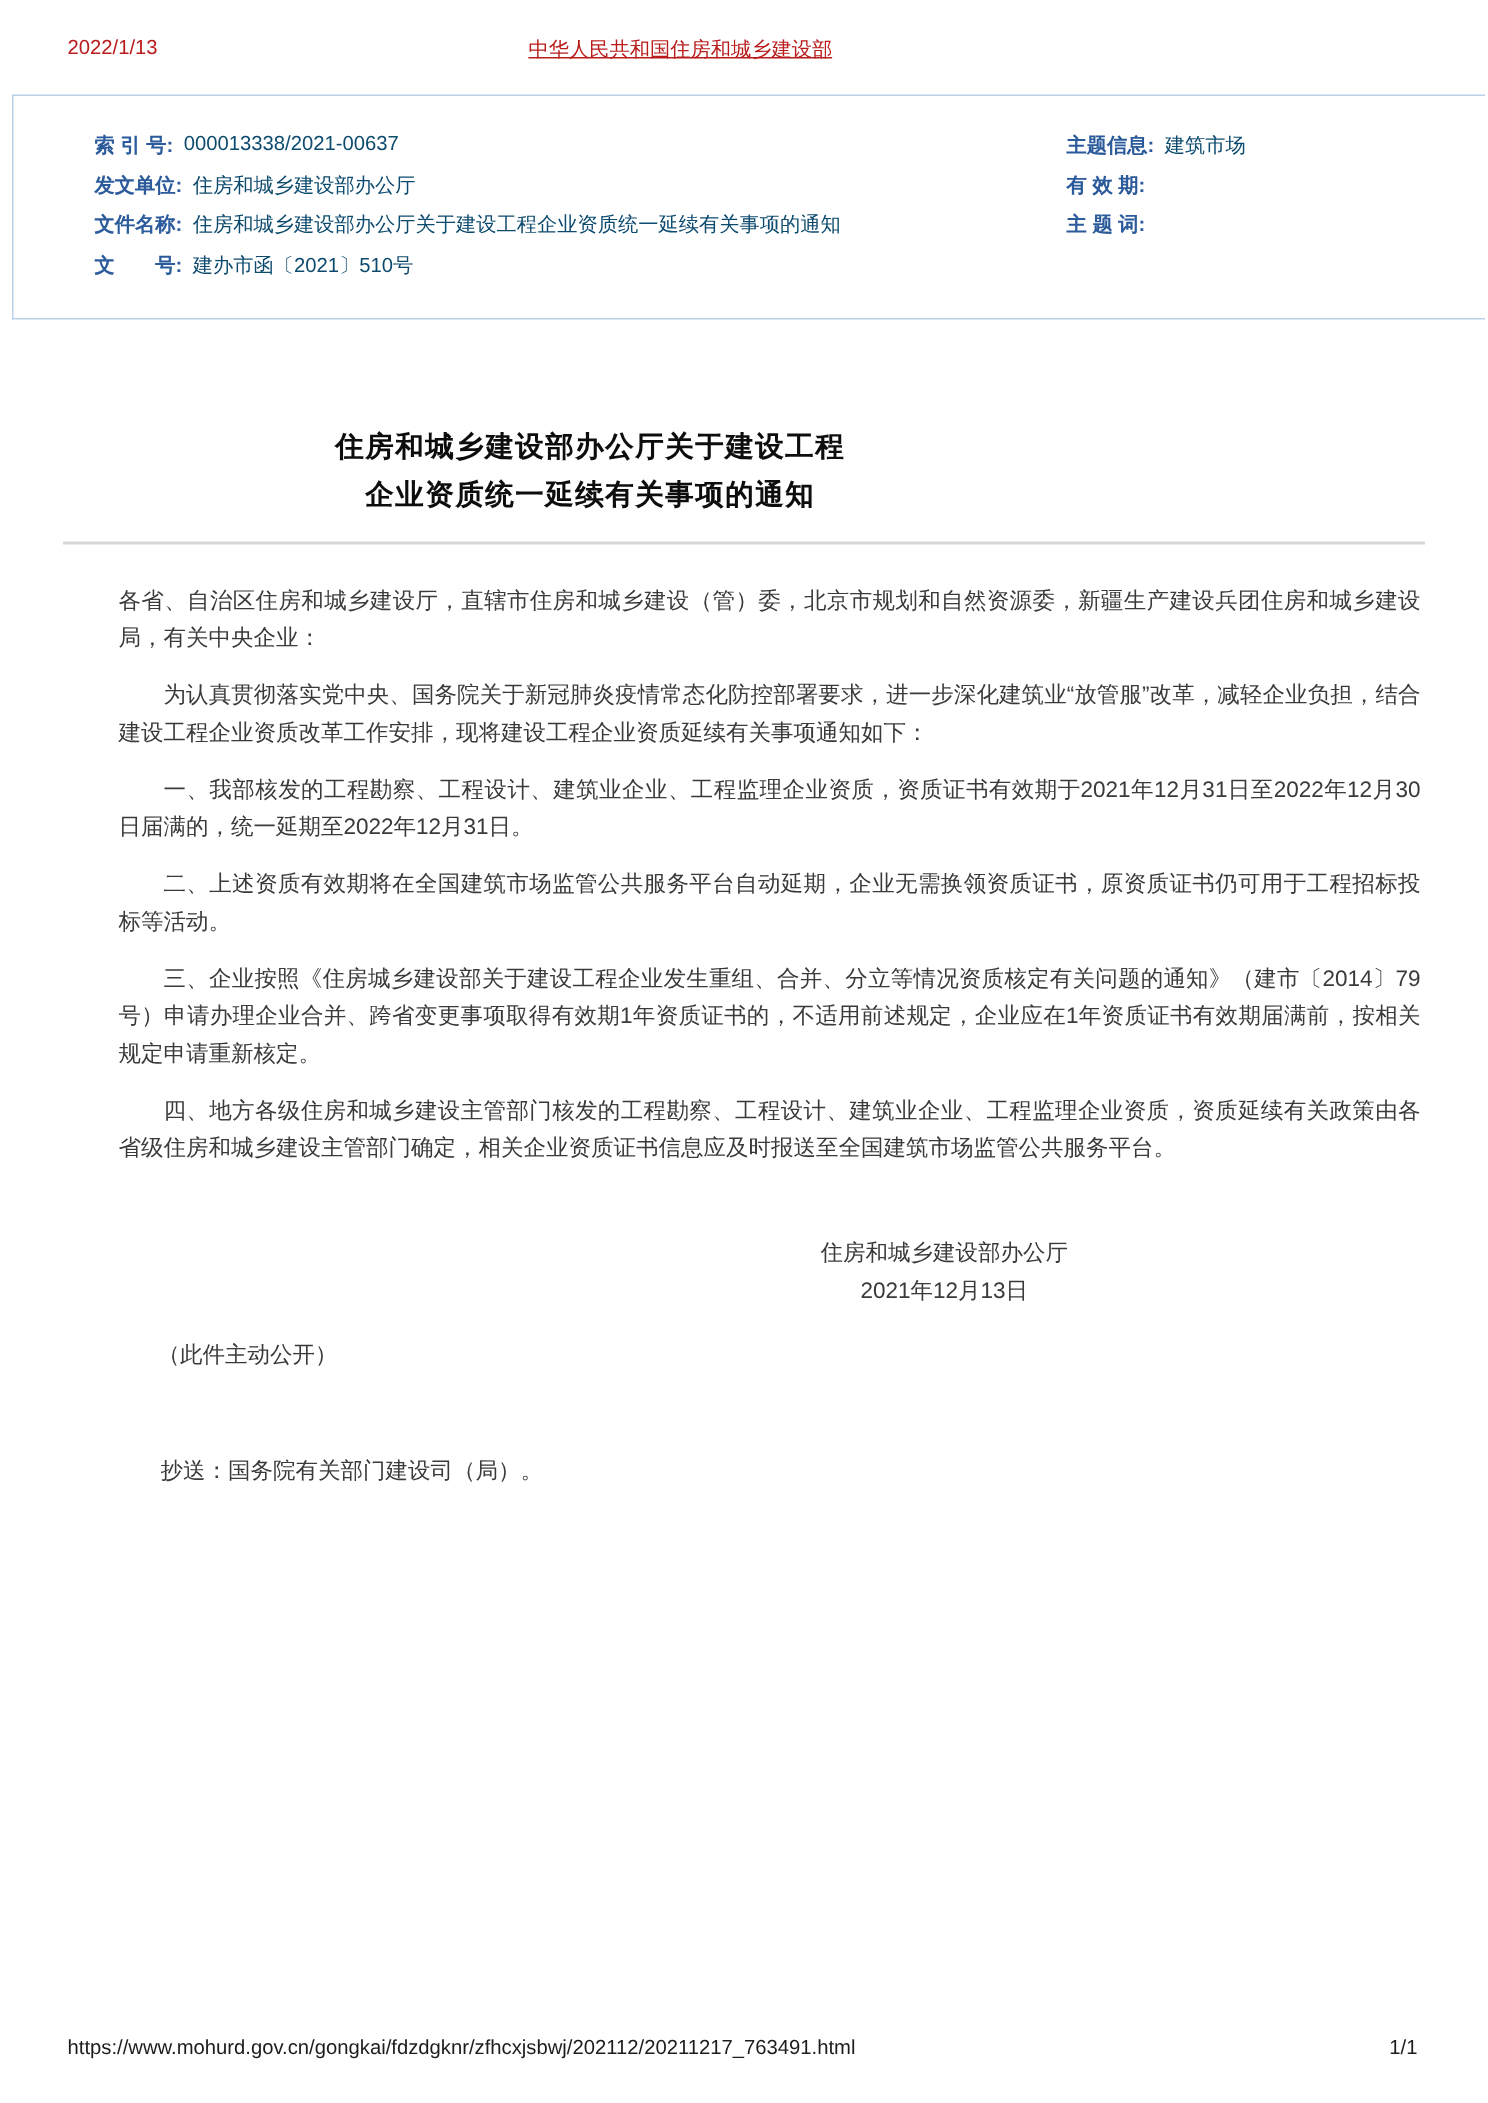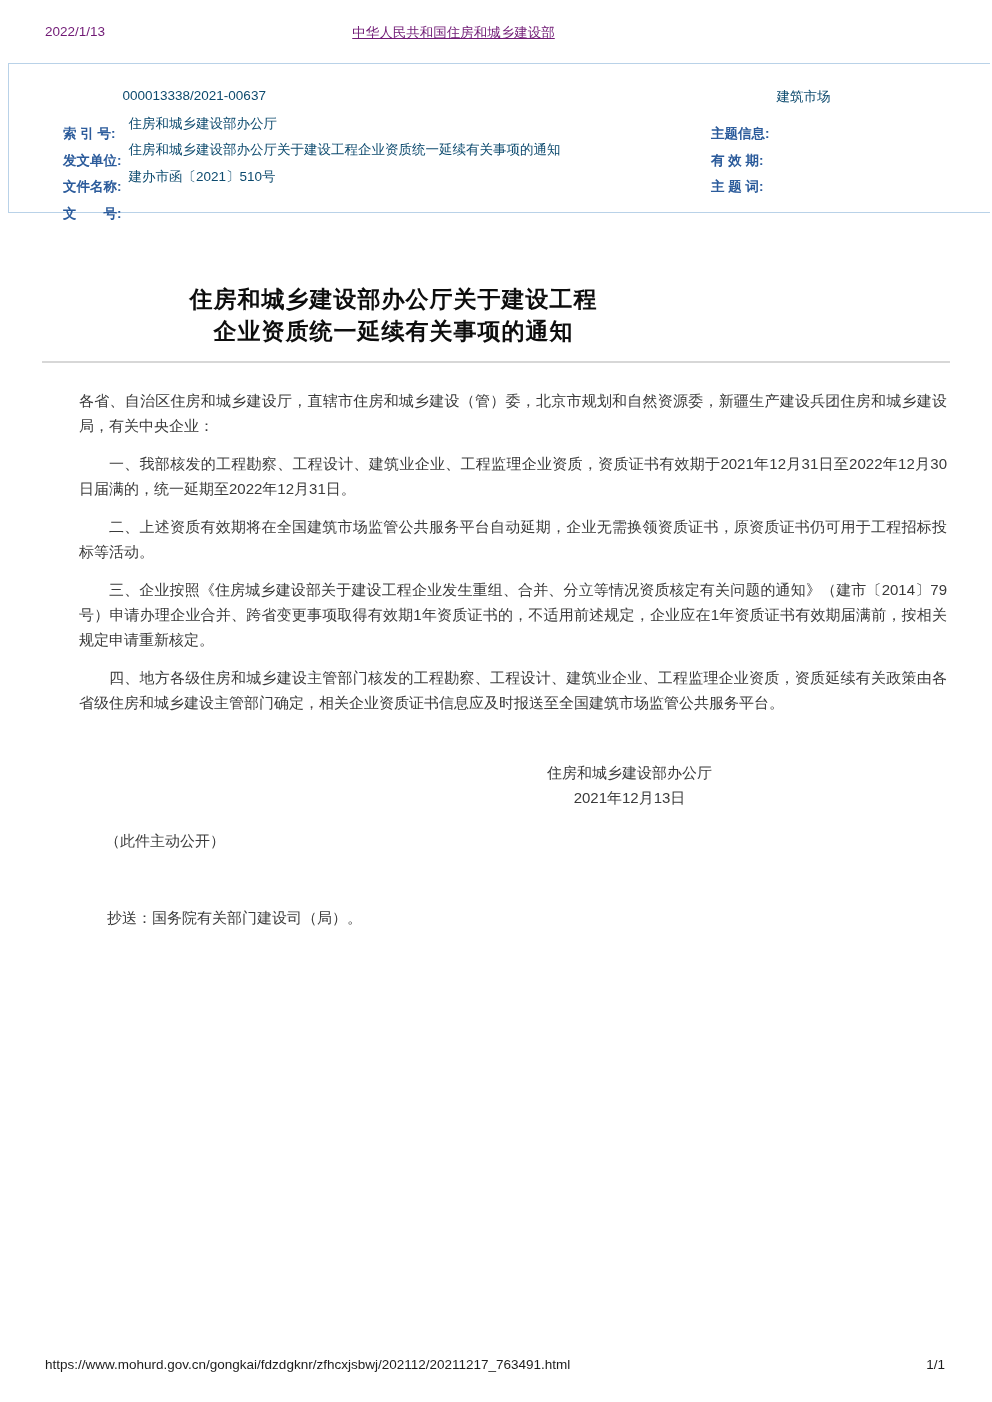--- a/index.html
+++ b/index.html
@@ -6,41 +6,41 @@
   html, body {
     width: 992px; height: 1402px;
     background: #ffffff;
     font-family: "Liberation Sans", "DejaVu Sans", sans-serif;
     position: relative;
     overflow: hidden;
   }
   
   .print-header {
     position: absolute; top: 24px; left: 0; width: 907px; height: 20px;
-    font-size: 13.5px; color: #701a75;
+    font-size: 13.5px; color: #b91c1c;
   }
   .print-date { position: absolute; left: 45px; top: 0; }
   .print-site-title { position: absolute; left: 0; width: 100%; text-align: center; top: 0; text-decoration: underline; }
   
   .meta-box {
     position: absolute; top: 63px; left: 8px; width: 982px; height: 150px;
     border: 1px solid #b9d2e8;
     border-right: none;
     background: #ffffff;
   }
   .meta-col { position: absolute; top: 24px; }
   .meta-col-left  { left: 54px;  width: 620px; }
   .meta-col-right { left: 702px; width: 270px; }
   .meta-row { height: 26.5px; display: flex; align-items: flex-start; white-space: nowrap; font-size: 13.5px; }
-  .meta-label { color: #2b5b9b; font-weight: bold; margin-right: 7px; margin-top: 37px; }
+  .meta-label { color: #2b5b9b; font-weight: bold; margin-right: 7px; }
   .meta-value { color: #0c4a6e; }
   
   .doc-title {
     position: absolute; top: 283px; left: 0; width: 787px;
-    text-align: center; font-size: 23px; font-weight: bold;
+    text-align: center; font-size: 19px; font-weight: bold;
     color: #0d0d0d; line-height: 32px;
     letter-spacing: 1px;
   }
   .title-divider {
     position: absolute; top: 361px; left: 42px; width: 908px; height: 2px;
     background: #d7d7d7;
   }
   
   .doc-body {
     position: absolute; top: 388px; left: 45px; width: 902px;
@@ -112,20 +112,21 @@
 </div>
 
 <div class="doc-title">
   <div>住房和城乡建设部办公厅关于建设工程</div>
   <div>企业资质统一延续有关事项的通知</div>
 </div>
 <div class="title-divider"></div>
 
 <div class="doc-body">
   <p>各省、自治区住房和城乡建设厅，直辖市住房和城乡建设（管）委，北京市规划和自然资源委，新疆生产建设兵团住房和城乡建设局，有关中央企业：</p>
+  <p class="indent">为认真贯彻落实党中央、国务院关于新冠肺炎疫情常态化防控部署要求，进一步深化建筑业“放管服”改革，减轻企业负担，结合建设工程企业资质改革工作安排，现将建设工程企业资质延续有关事项通知如下：</p>
   <p class="indent">一、我部核发的工程勘察、工程设计、建筑业企业、工程监理企业资质，资质证书有效期于2021年12月31日至2022年12月30日届满的，统一延期至2022年12月31日。</p>
   <p class="indent">二、上述资质有效期将在全国建筑市场监管公共服务平台自动延期，企业无需换领资质证书，原资质证书仍可用于工程招标投标等活动。</p>
   <p class="indent">三、企业按照《住房城乡建设部关于建设工程企业发生重组、合并、分立等情况资质核定有关问题的通知》（建市〔2014〕79号）申请办理企业合并、跨省变更事项取得有效期1年资质证书的，不适用前述规定，企业应在1年资质证书有效期届满前，按相关规定申请重新核定。</p>
   <p class="indent">四、地方各级住房和城乡建设主管部门核发的工程勘察、工程设计、建筑业企业、工程监理企业资质，资质延续有关政策由各省级住房和城乡建设主管部门确定，相关企业资质证书信息应及时报送至全国建筑市场监管公共服务平台。</p>
 
   <div class="signature-block">
     <div>住房和城乡建设部办公厅</div>
     <div>2021年12月13日</div>
   </div>
   <div class="signature-clear"></div>

